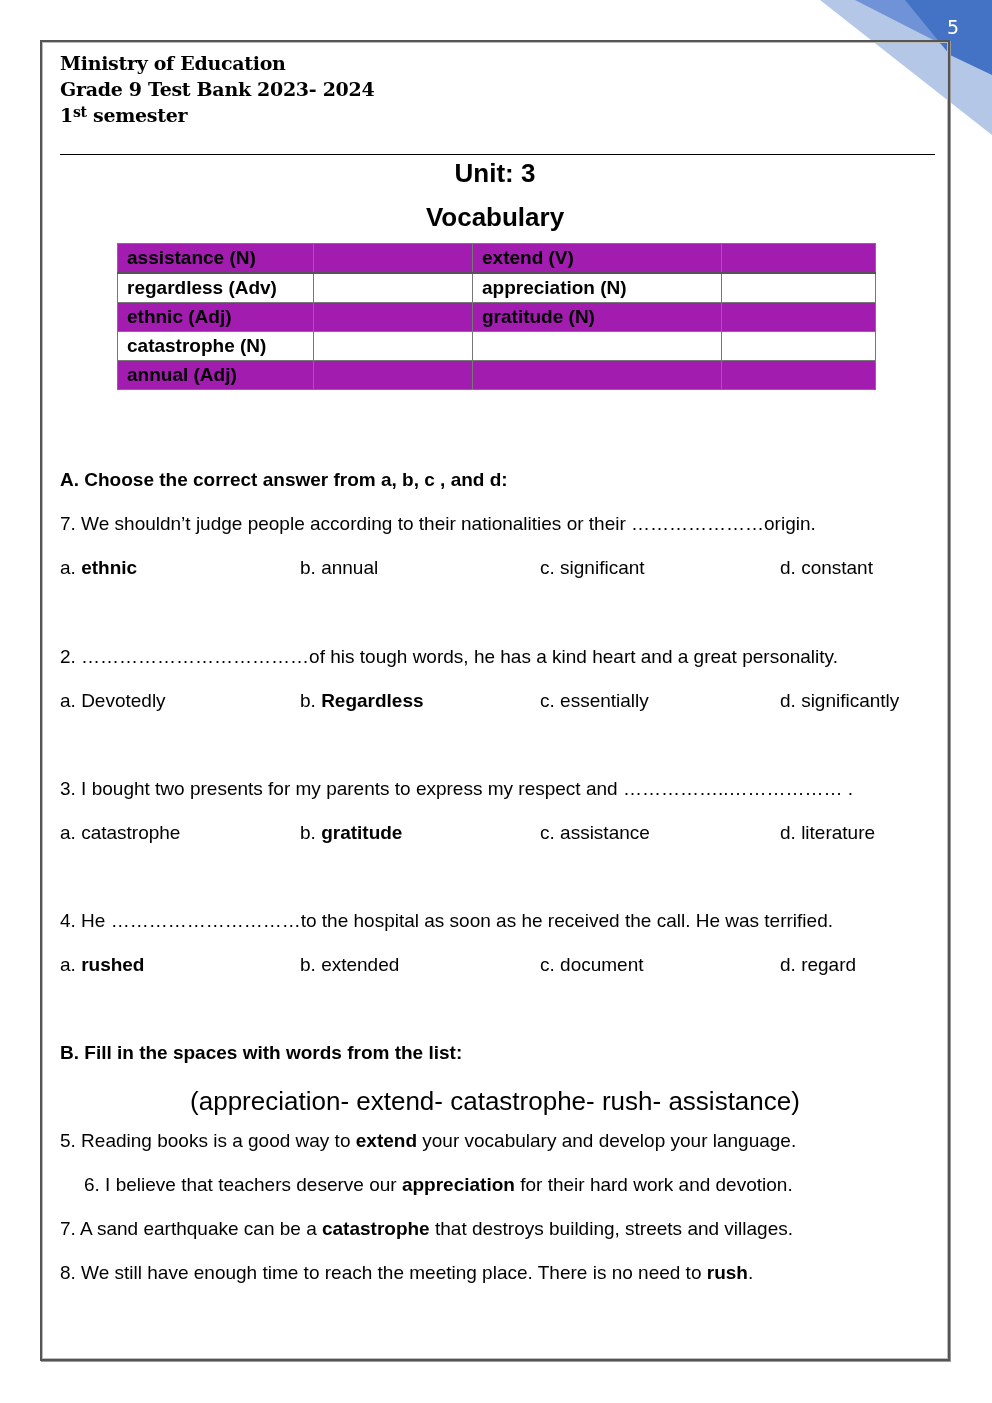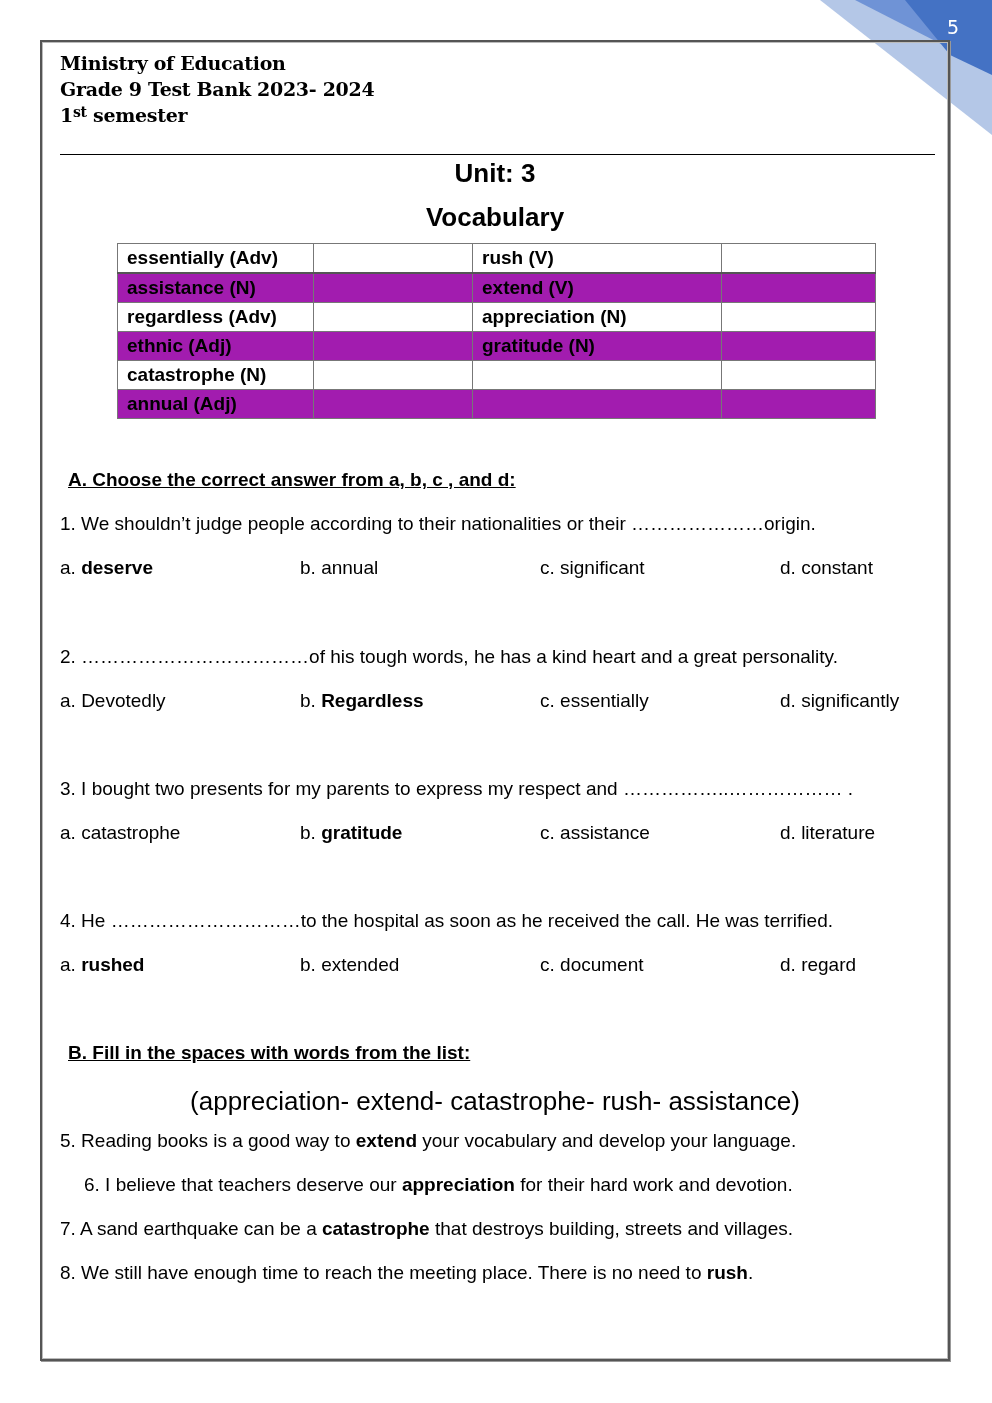--- a/index.html
+++ b/index.html
@@ -13,21 +13,21 @@
   .header { position:absolute; left:60px; top:50px; font-family:"DejaVu Serif", serif;
             font-weight:bold; font-size:19px; line-height:26px; letter-spacing:-0.3px; }
   .header sup { font-size:14px; vertical-align:top; position:relative; top:-3px; }
   .header-rule { position:absolute; left:60px; top:154px; width:875px; height:1px; background:#000; }
   .center { position:absolute; left:40px; width:910px; text-align:center; font-weight:bold; font-size:26px; }
   table.vocab { position:absolute; left:117px; top:243px; border-collapse:collapse; font-size:19px; font-weight:bold; }
   table.vocab td { border:1px solid #777; height:28px; padding:0 9px; }
   table.vocab tr.shade td { background:#a21caf; }
   table.vocab tr:first-child td { border-bottom:2px solid #555; }
   .c1 { width:177px; } .c2 { width:140px; } .c3 { width:230px; } .c4 { width:135px; }
-  .section { position:absolute; left:68px; font-weight:bold; font-size:19px; text-decoration:underline; }
+  .section { position:absolute; left:60px; font-weight:bold; font-size:19px; }
   .q { position:absolute; left:60px; font-size:19px; white-space:nowrap; }
   .opts { position:absolute; left:60px; font-size:19px; width:880px; }
   .opt { position:absolute; top:0; white-space:nowrap; }
   .opt:nth-child(1){ left:0; } .opt:nth-child(2){ left:240px; }
   .opt:nth-child(3){ left:480px; } .opt:nth-child(4){ left:720px; }
   b { font-weight:bold; }
 </style>
 </head>
 <body>
 
@@ -45,26 +45,20 @@
   <div>Grade 9 Test Bank 2023- 2024</div>
   <div><span>1</span><sup>st</sup><span> semester</span></div>
 </div>
 <div class="header-rule"></div>
 
 <div class="center" style="top:158px;">Unit: 3</div>
 <div class="center" style="top:202px;">Vocabulary</div>
 
 <table class="vocab">
   <tbody id="vocab-body">
-      <tr>
-        <td class="c1">essentially (Adv)</td>
-        <td class="c2"></td>
-        <td class="c3">rush (V)</td>
-        <td class="c4"></td>
-      </tr>
       <tr class="shade">
         <td class="c1">assistance (N)</td>
         <td class="c2"></td>
         <td class="c3">extend (V)</td>
         <td class="c4"></td>
       </tr>
       <tr>
         <td class="c1">regardless (Adv)</td>
         <td class="c2"></td>
         <td class="c3">appreciation (N)</td>
@@ -86,23 +80,23 @@
         <td class="c1">annual (Adj)</td>
         <td class="c2"></td>
         <td class="c3"></td>
         <td class="c4"></td>
       </tr>
     </tbody>
 </table>
 
 <div class="section" style="top:469px;">A. Choose the correct answer from a, b, c , and d:</div>
 <div id="questions">
-    <div class="q" style="top: 513px;">1. We shouldn’t judge people according to their nationalities or their …………………origin.</div>
+    <div class="q" style="top: 513px;">7. We shouldn’t judge people according to their nationalities or their …………………origin.</div>
     <div class="opts" style="top: 557px;">
-      <span class="opt"><span>a. </span><b>deserve</b></span>
+      <span class="opt"><span>a. </span><b>ethnic</b></span>
       <span class="opt"><span>b. </span><span>annual</span></span>
       <span class="opt"><span>c. </span><span>significant</span></span>
       <span class="opt"><span>d. </span><span>constant</span></span>
     </div>
     <div class="q" style="top: 646px;">2. ………………………………of his tough words, he has a kind heart and a great personality.</div>
     <div class="opts" style="top: 690px;">
       <span class="opt"><span>a. </span><span>Devotedly</span></span>
       <span class="opt"><span>b. </span><b>Regardless</b></span>
       <span class="opt"><span>c. </span><span>essentially</span></span>
       <span class="opt"><span>d. </span><span>significantly</span></span>

